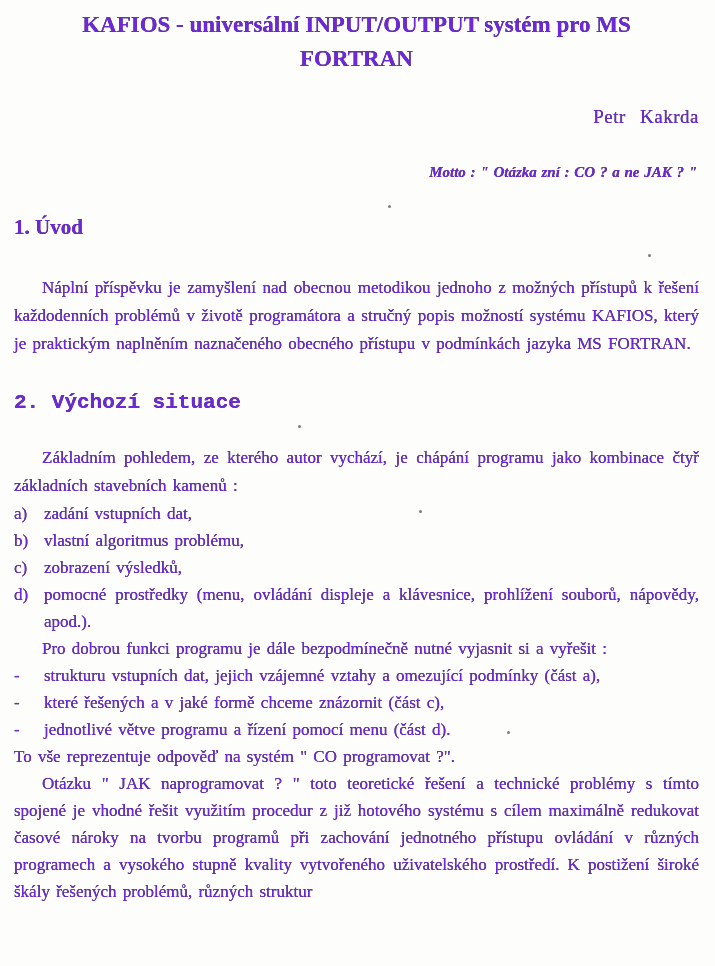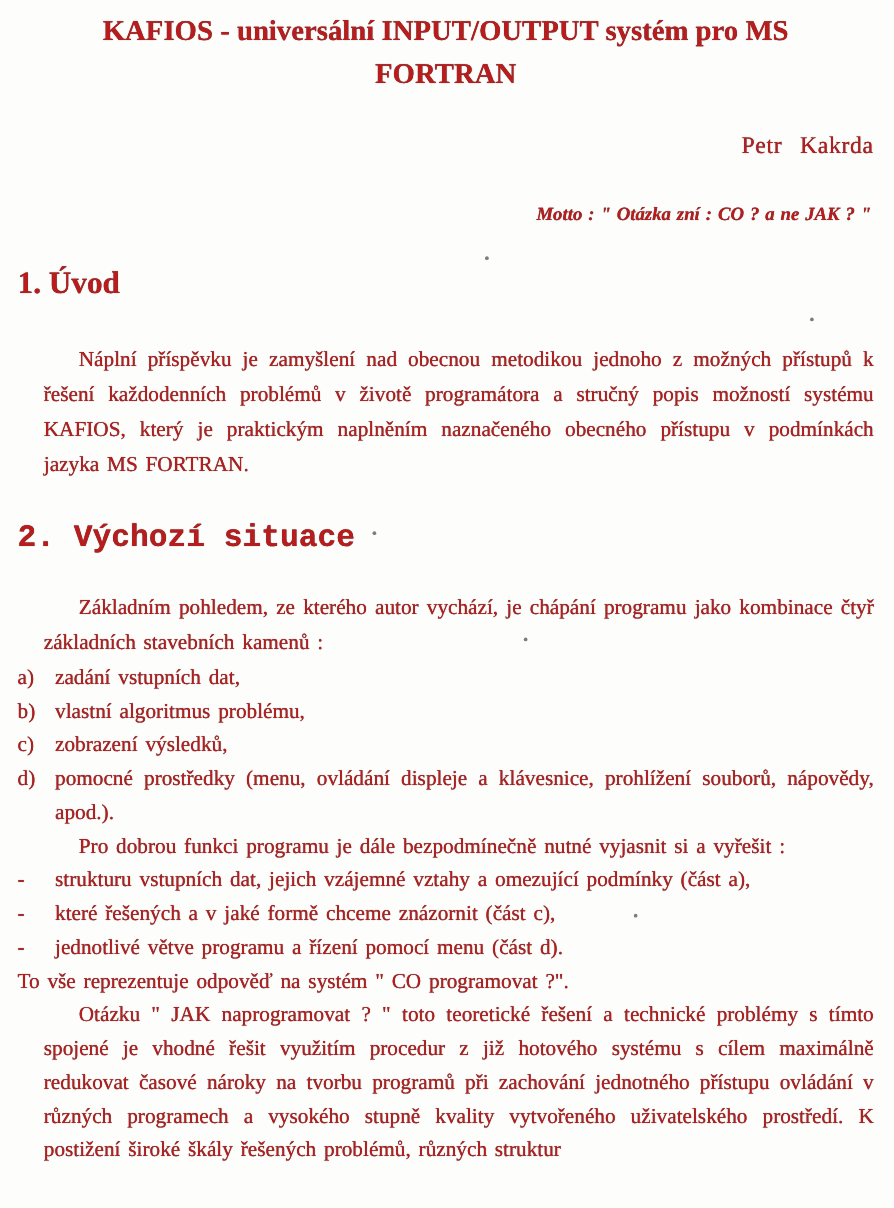--- a/index.html
+++ b/index.html
@@ -31,36 +31,36 @@
   .motto {
     margin-top: 36px;
     text-align: right;
     font-size: 15px;
     font-style: italic;
     font-weight: bold;
     padding-right: 2px;
     word-spacing: 1px;
   }
   .sec-heading {
-    font-size: 25px;
+    font-size: 21px;
     font-weight: bold;
     line-height: 26px;
     margin: 0;
   }
   #sec1-heading { margin-top: 33px; }
   #sec2-heading { margin-top: 32px; font-family: Liberation Mono, monospace; }
   .para {
     margin: 0;
     font-size: 17px;
     line-height: 28px;
     text-align: justify;
     word-spacing: 2px;
   }
   .tight { line-height: 27px; }
-  .indent { text-indent: 28px; margin-left: 21px; }
+  .indent { text-indent: 28px; }
   #sec1-para  { margin-top: 34px; }
   #sec2-intro { margin-top: 28px; }
   .list { margin-top: 0; }
   .li {
     display: flex;
     font-size: 17px;
     line-height: 27px;
     text-align: justify;
     word-spacing: 2px;
   }
@@ -69,21 +69,21 @@
   .speckle {
     position: absolute;
     width: 3px; height: 3px;
     border-radius: 50%;
     background: rgba(20,20,20,0.55);
   }
 </style>
 </head>
 <body>
 
-<div class="page" style="background: rgb(253, 253, 251); color: #b91c1c;">
+<div class="page" style="background: rgb(253, 253, 251); color: #6d28d9;">
 
   <h1 class="title">KAFIOS - universální INPUT/OUTPUT systém pro MS FORTRAN</h1>
 
   <div class="author">Petr Kakrda</div>
 
   <div class="motto">Motto : " Otázka zní : CO ? a ne JAK ? "</div>
 
   <h2 class="sec-heading" id="sec1-heading">1. Úvod</h2>
 
   <p class="para indent" id="sec1-para">Náplní příspěvku je zamyšlení nad obecnou metodikou jednoho z možných přístupů k řešení každodenních problémů v životě programátora a stručný popis možností systému KAFIOS, který je praktickým naplněním naznačeného obecného přístupu v podmínkách jazyka MS FORTRAN.</p>

